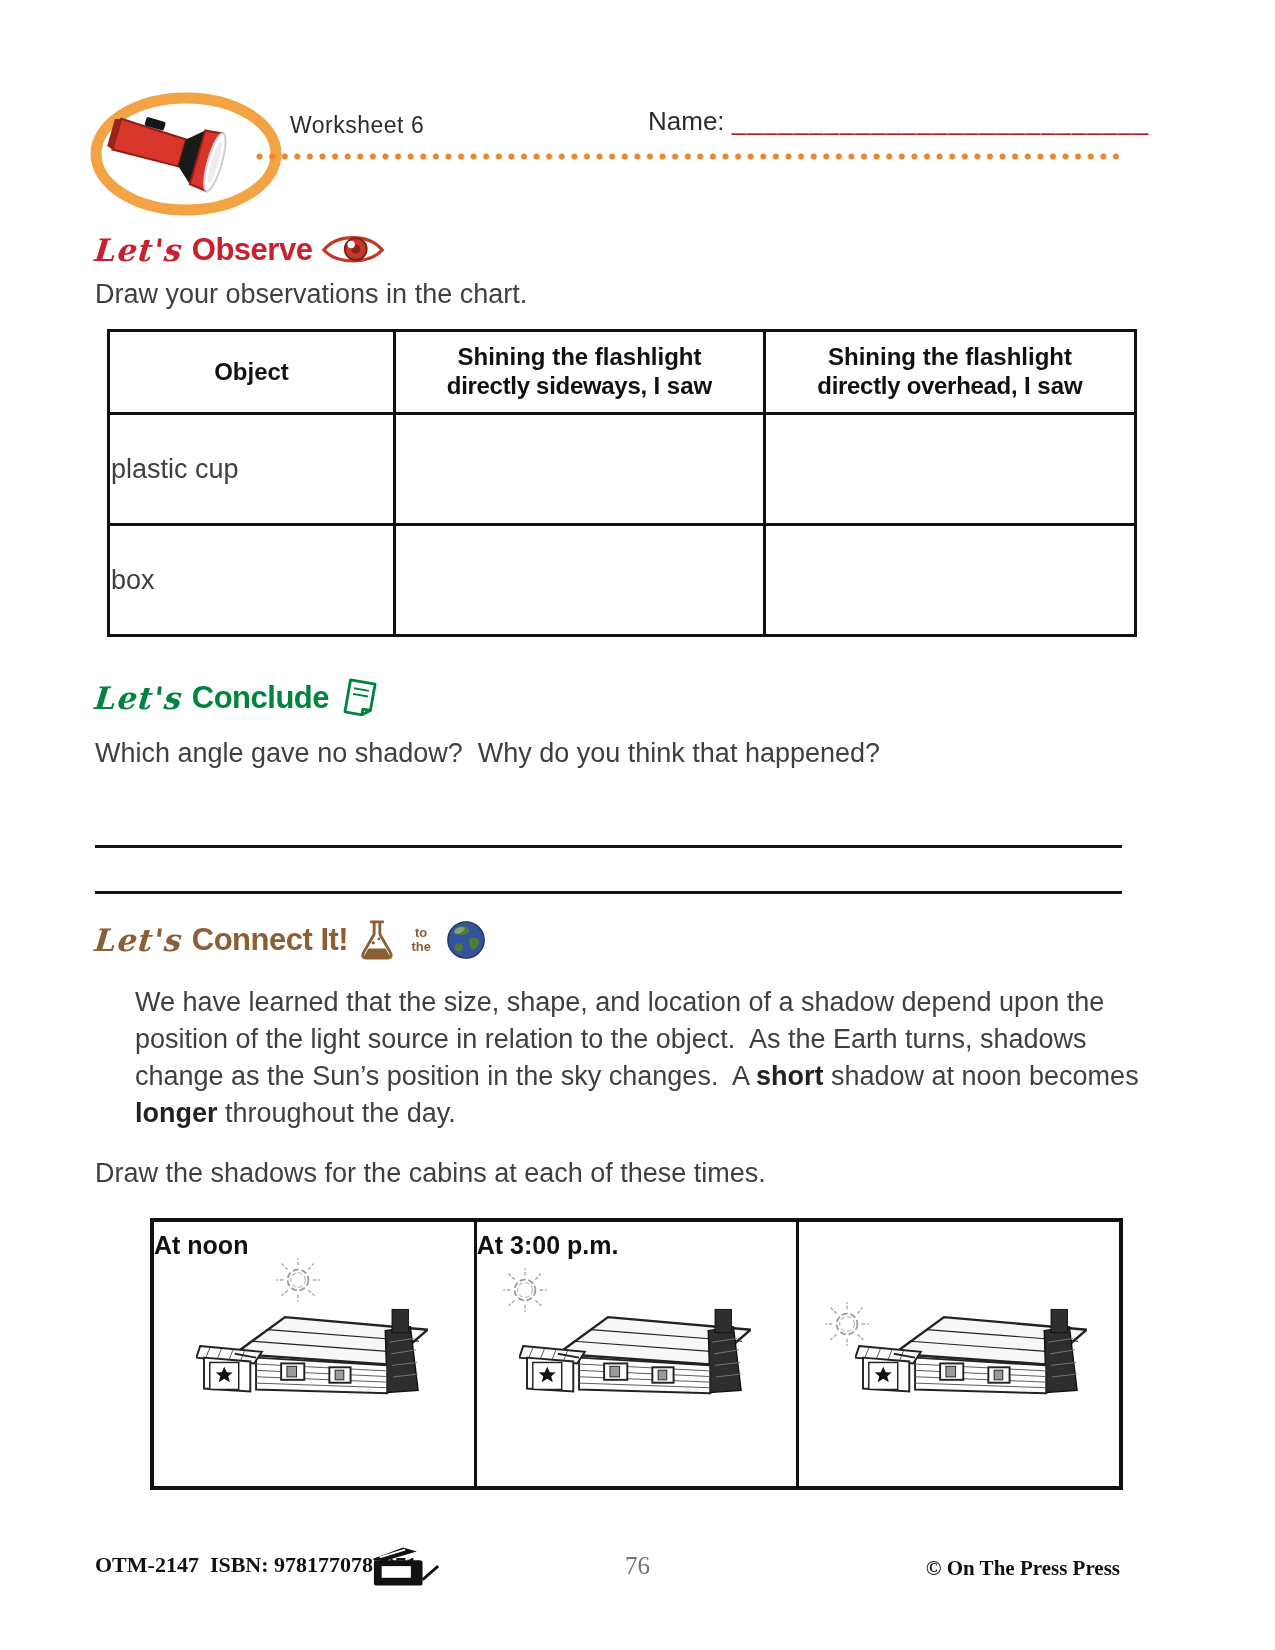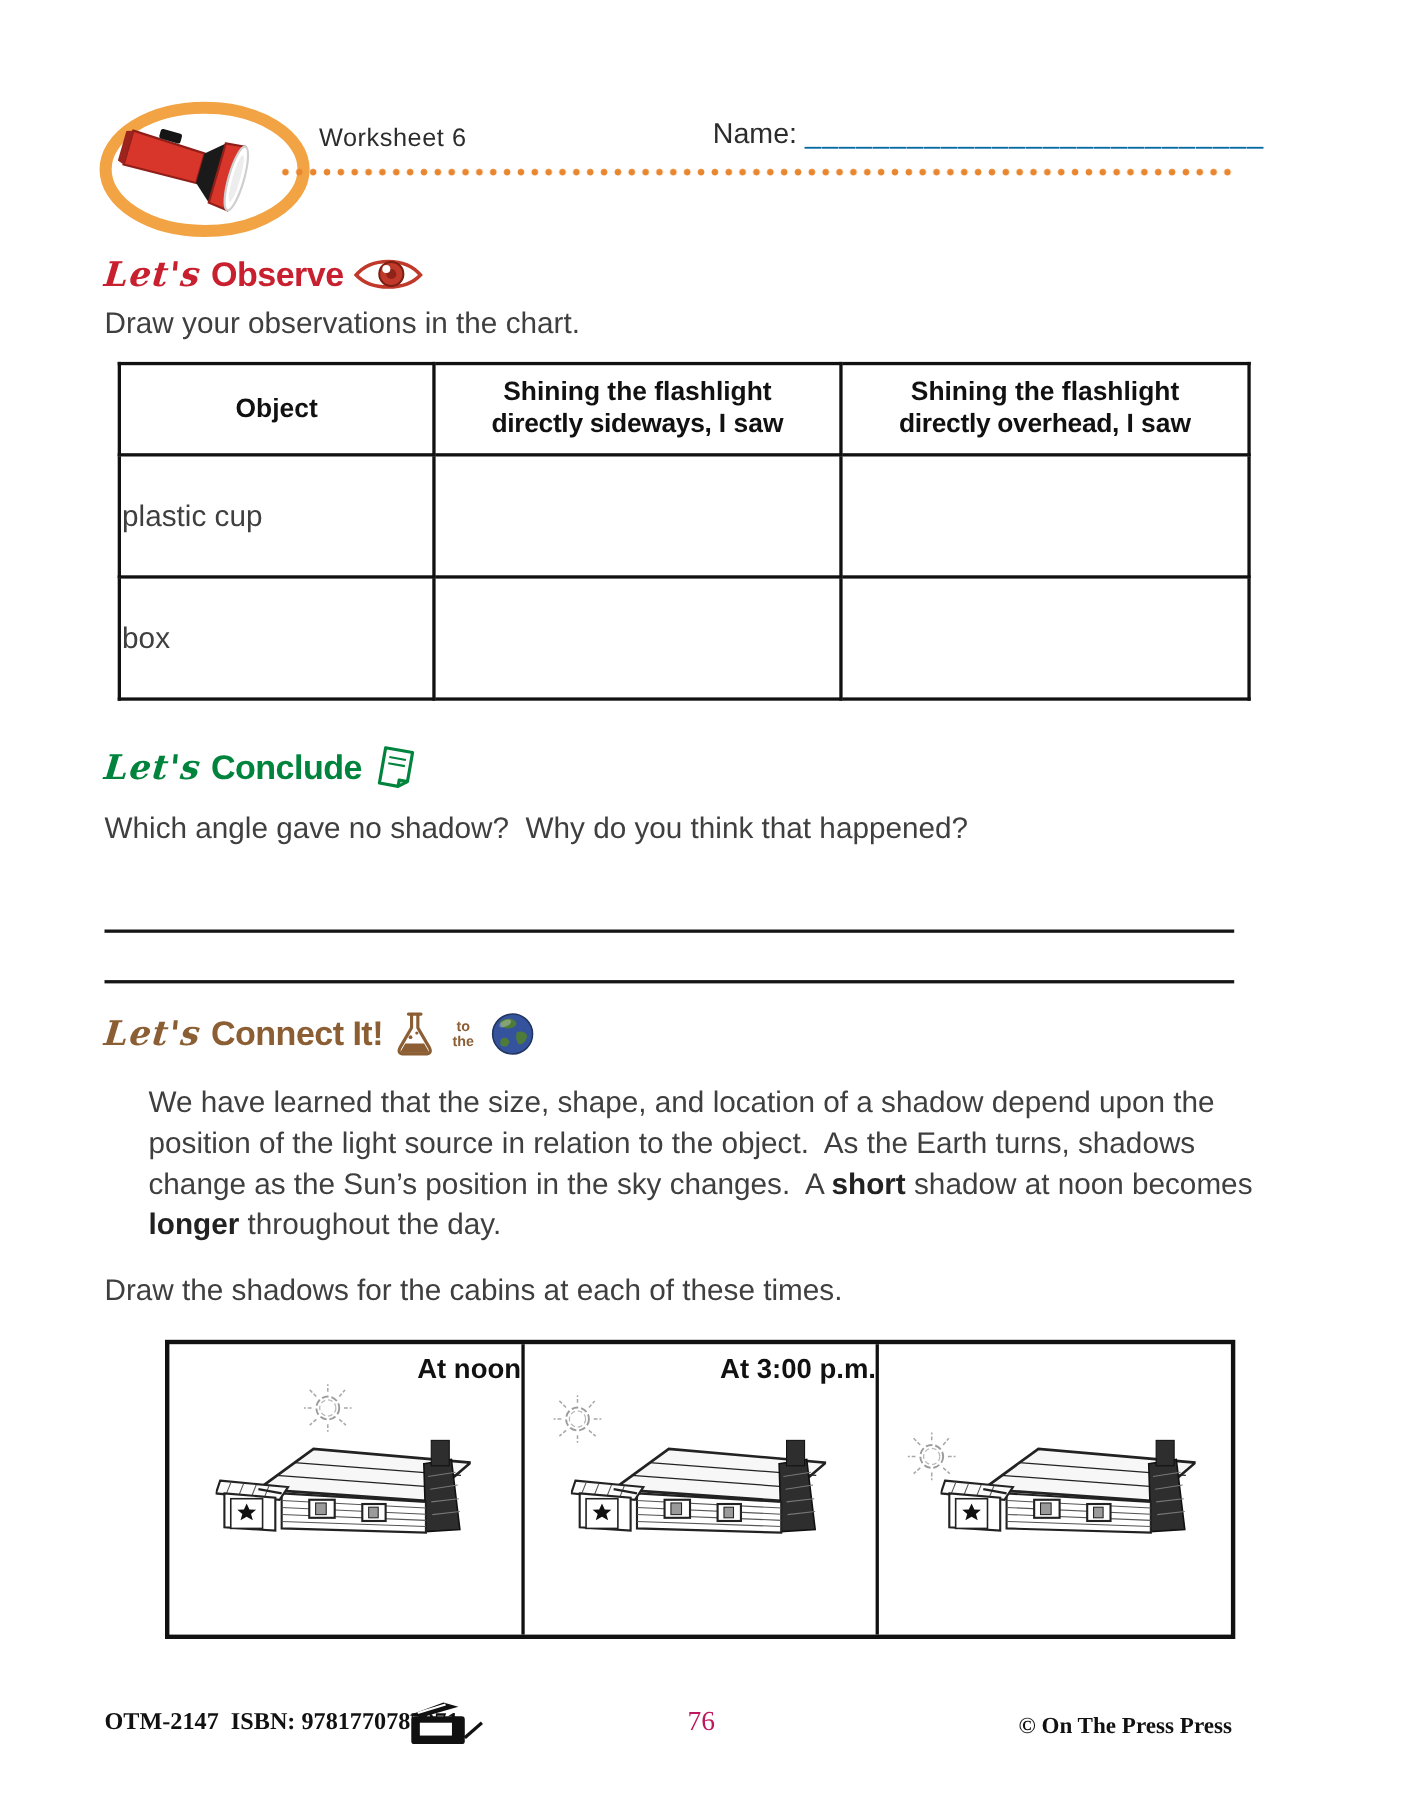--- a/index.html
+++ b/index.html
@@ -5,21 +5,21 @@
   html,body { margin:0; padding:0; background:#ffffff; }
   .page {
     position:relative; width:1275px; height:1650px; background:#ffffff;
     font-family:"Liberation Sans", sans-serif; color:#3b3b3b; overflow:hidden;
   }
 
   
   .logo { position:absolute; left:86px; top:90px; width:200px; height:130px; }
   .worksheet-label { position:absolute; left:290px; top:112px; font-size:23px; color:#2c2c2c; letter-spacing:.5px; }
   .name-row { position:absolute; left:648px; top:106px; font-size:26px; color:#2c2c2c; white-space:pre; }
-  .name-line { letter-spacing:1px; color:#0369a1; }
+  .name-line { letter-spacing:1px; color:#b91c1c; }
   .dotted-divider {
     position:absolute; left:255px; top:152px; width:866px; height:9px;
     background-image: radial-gradient(circle at 4.5px 4.5px, #E8872F 2.7px, rgba(0,0,0,0) 3.4px);
     background-size: 12.6px 9px; background-repeat: repeat-x;
   }
 
   
   .section-head { position:absolute; display:flex; align-items:center; gap:9px; }
   .lets {
     font-family:"DejaVu Serif", serif; font-style:italic; font-weight:bold;
@@ -52,34 +52,34 @@
   .paragraph b { font-weight:800; color:#222; }
   .to-the { width:30px; font-size:13px; line-height:1.05; color:#8B5E34; font-weight:bold; text-align:center; }
 
   
   .cabin-box {
     position:absolute; left:150px; top:1218px; width:973px; height:272px;
     border:4px solid #111; display:flex; background:#fff; box-sizing:border-box;
   }
   .cabin-panel { flex:1 1 0; position:relative; border-right:3px solid #111; }
   .cabin-panel:last-child { border-right:none; }
-  .panel-title { text-align:right; font-weight:800; font-size:25px; color:#111; margin-top:9px;margin-left:18px; }
+  .panel-title { text-align:left; font-weight:800; font-size:25px; color:#111; margin-top:9px; }
   .sun { position:absolute; width:52px; height:52px; }
   .sun-noon  { left:118px; top:32px; }
   .sun-three { left:22px;  top:42px; }
   .sun-eight { left:22px;  top:76px; }
   .cabin { position:absolute; width:232px; height:108px; left:42px; top:72px; }
 
   
   .footer-left {
     position:absolute; left:95px; top:1552px; font-family:"Liberation Serif", serif;
     font-weight:bold; font-size:22px; color:#111; white-space:pre;
   }
   .copier { position:absolute; left:370px; top:1544px; width:72px; height:52px; }
-  .footer-page { position:absolute; left:0; right:0; top:1552px; text-align:center; font-family:"Liberation Serif", serif; font-size:25px; color:#be185d; }
+  .footer-page { position:absolute; left:0; right:0; top:1552px; text-align:center; font-family:"Liberation Serif", serif; font-size:25px; color:#737373; }
   .footer-right { position:absolute; right:155px; top:1556px; font-family:"Liberation Serif", serif; font-weight:bold; font-size:21px; color:#111; }
 </style>
 </head>
 <body>
 
 <div class="page">
 
   <svg class="logo" viewBox="0 0 200 130" aria-hidden="true">
     <ellipse cx="100" cy="64" rx="90" ry="56" fill="none" stroke="#F2A444" stroke-width="11"></ellipse>
     <g transform="rotate(16 100 64)">

